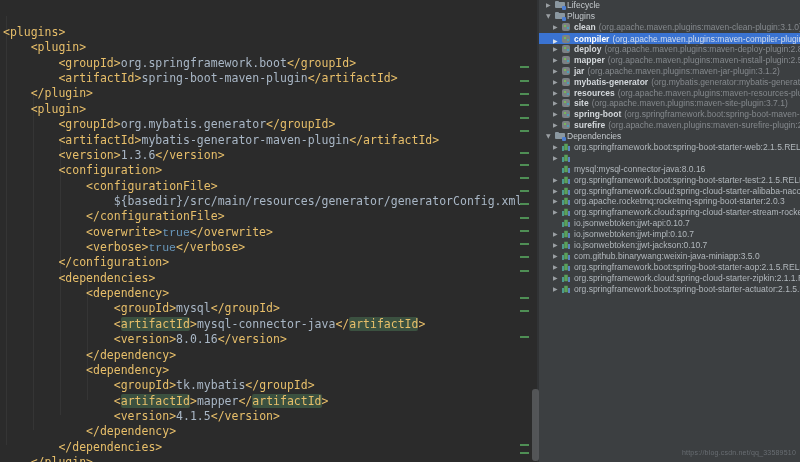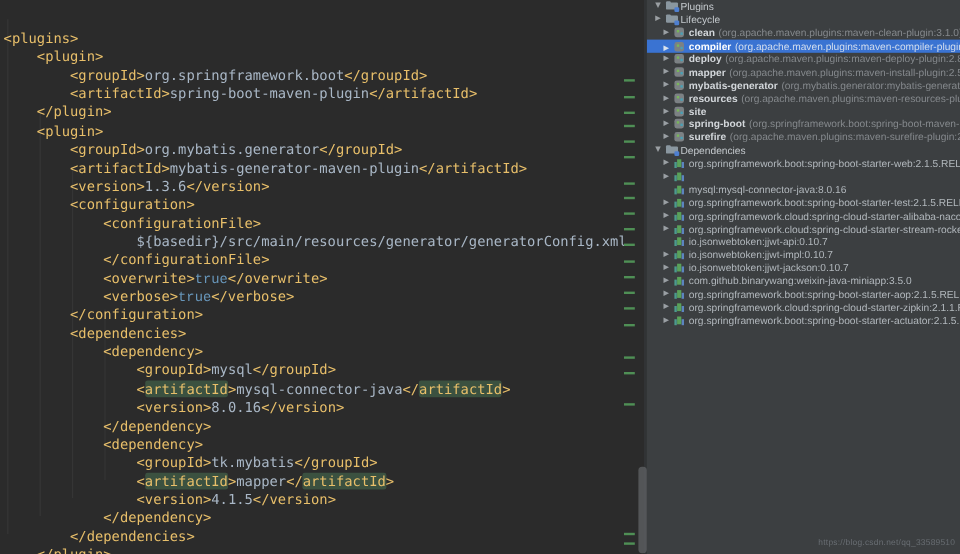--- a/index.html
+++ b/index.html
@@ -135,33 +135,33 @@
       <div class="tick" style="top: 336px;"></div>
       <div class="tick" style="top: 444px;"></div>
       <div class="tick" style="top: 452px;"></div>
     </div>
 </div>
 <div class="thumb"></div>
 
 <div class="panel">
   <div id="maven-tree">
       <div class="mrow section">
+        <span class="arrow">▶</span>
+        <span class="icon icon-folder">
+          <span class="badge"></span>
+        </span>
+        <span>Lifecycle</span>
+      </div>
+      <div class="mrow section">
         <span class="arrow">▼</span>
         <span class="icon icon-folder">
           <span class="badge"></span>
         </span>
         <span>Plugins</span>
       </div>
-      <div class="mrow section">
-        <span class="arrow">▶</span>
-        <span class="icon icon-folder">
-          <span class="badge"></span>
-        </span>
-        <span>Lifecycle</span>
-      </div>
       <div class="mrow child">
         <span class="arrow">▶</span>
         <span class="icon icon-plugin"></span>
         <span class="pname">clean</span>
         <span class="pdetail">(org.apache.maven.plugins:maven-clean-plugin:3.1.0)</span>
       </div>
       <div class="mrow child selected">
         <span class="arrow">▶</span>
         <span class="icon icon-plugin"></span>
         <span class="pname">compiler</span>
@@ -175,33 +175,40 @@
       </div>
       <div class="mrow child">
         <span class="arrow">▶</span>
         <span class="icon icon-plugin"></span>
         <span class="pname">mapper</span>
         <span class="pdetail">(org.apache.maven.plugins:maven-install-plugin:2.5.2)</span>
       </div>
       <div class="mrow child">
         <span class="arrow">▶</span>
         <span class="icon icon-plugin"></span>
+        <span class="pname">jar</span>
+        <span class="pdetail">(org.apache.maven.plugins:maven-jar-plugin:3.1.2)</span>
+      </div>
+      <div class="mrow child">
+        <span class="arrow">▶</span>
+        <span class="icon icon-plugin"></span>
         <span class="pname">mybatis-generator</span>
         <span class="pdetail">(org.mybatis.generator:mybatis-generator-maven-plugin:1.3.6)</span>
       </div>
       <div class="mrow child">
         <span class="arrow">▶</span>
         <span class="icon icon-plugin"></span>
         <span class="pname">resources</span>
         <span class="pdetail">(org.apache.maven.plugins:maven-resources-plugin:3.1.0)</span>
       </div>
       <div class="mrow child">
         <span class="arrow">▶</span>
         <span class="icon icon-plugin"></span>
         <span class="pname">site</span>
+        <span class="pdetail">(org.apache.maven.plugins:maven-site-plugin:3.7.1)</span>
       </div>
       <div class="mrow child">
         <span class="arrow">▶</span>
         <span class="icon icon-plugin"></span>
         <span class="pname">spring-boot</span>
         <span class="pdetail">(org.springframework.boot:spring-boot-maven-plugin:2.1.5.RELEASE)</span>
       </div>
       <div class="mrow child">
         <span class="arrow">▶</span>
         <span class="icon icon-plugin"></span>
@@ -236,20 +243,25 @@
         <span class="dtext">org.springframework.boot:spring-boot-starter-test:2.1.5.RELEASE</span>
       </div>
       <div class="mrow child">
         <span class="arrow">▶</span>
         <span class="icon icon-dep"></span>
         <span class="dtext">org.springframework.cloud:spring-cloud-starter-alibaba-nacos-discovery</span>
       </div>
       <div class="mrow child">
         <span class="arrow">▶</span>
         <span class="icon icon-dep"></span>
+        <span class="dtext">org.apache.rocketmq:rocketmq-spring-boot-starter:2.0.3</span>
+      </div>
+      <div class="mrow child">
+        <span class="arrow">▶</span>
+        <span class="icon icon-dep"></span>
         <span class="dtext">org.springframework.cloud:spring-cloud-starter-stream-rocketmq:</span>
       </div>
       <div class="mrow child">
         <span class="arrow"></span>
         <span class="icon icon-dep"></span>
         <span class="dtext">io.jsonwebtoken:jjwt-api:0.10.7</span>
       </div>
       <div class="mrow child">
         <span class="arrow">▶</span>
         <span class="icon icon-dep"></span>

